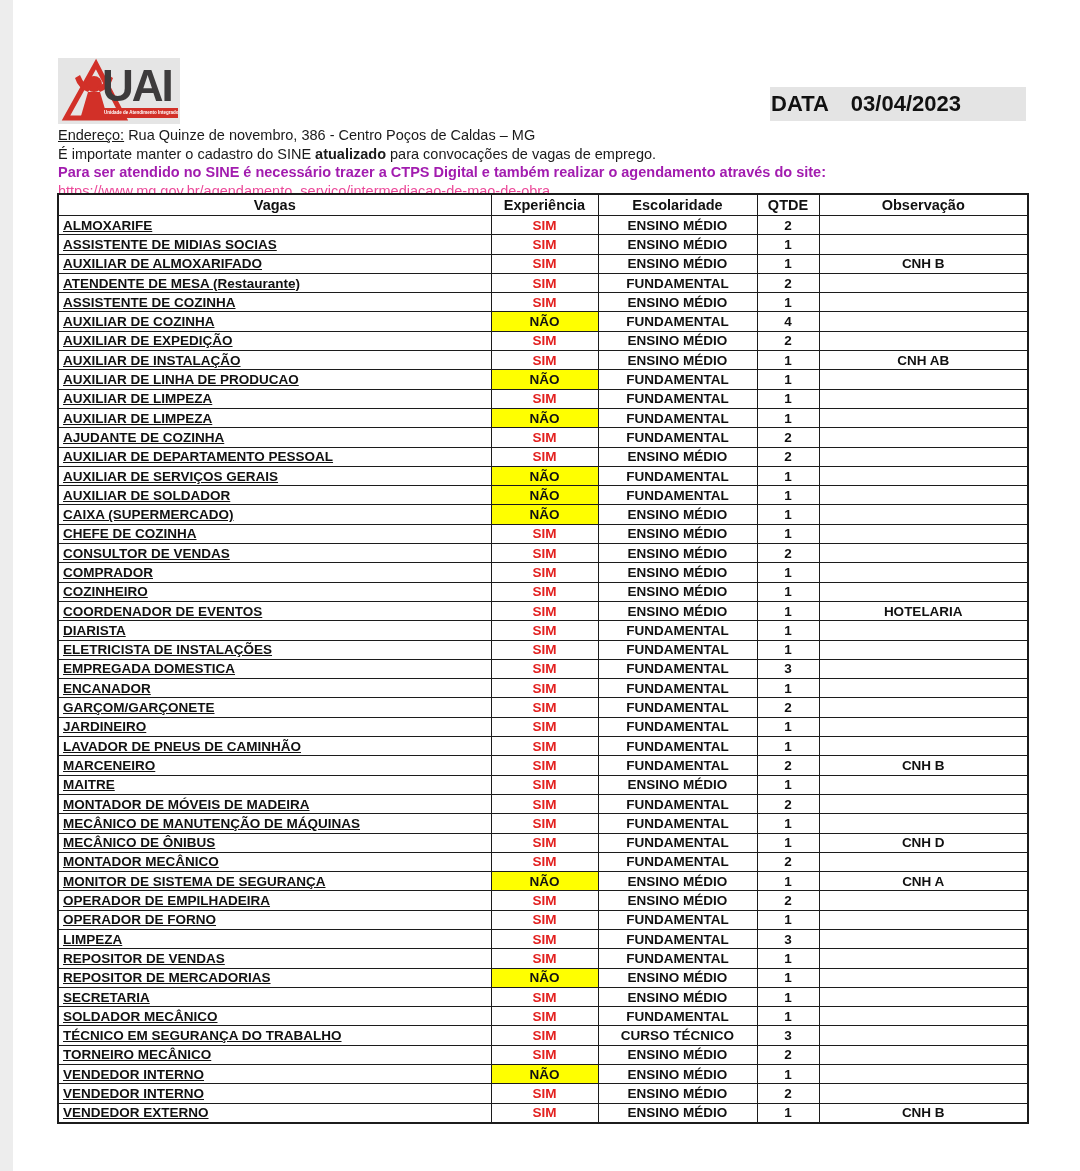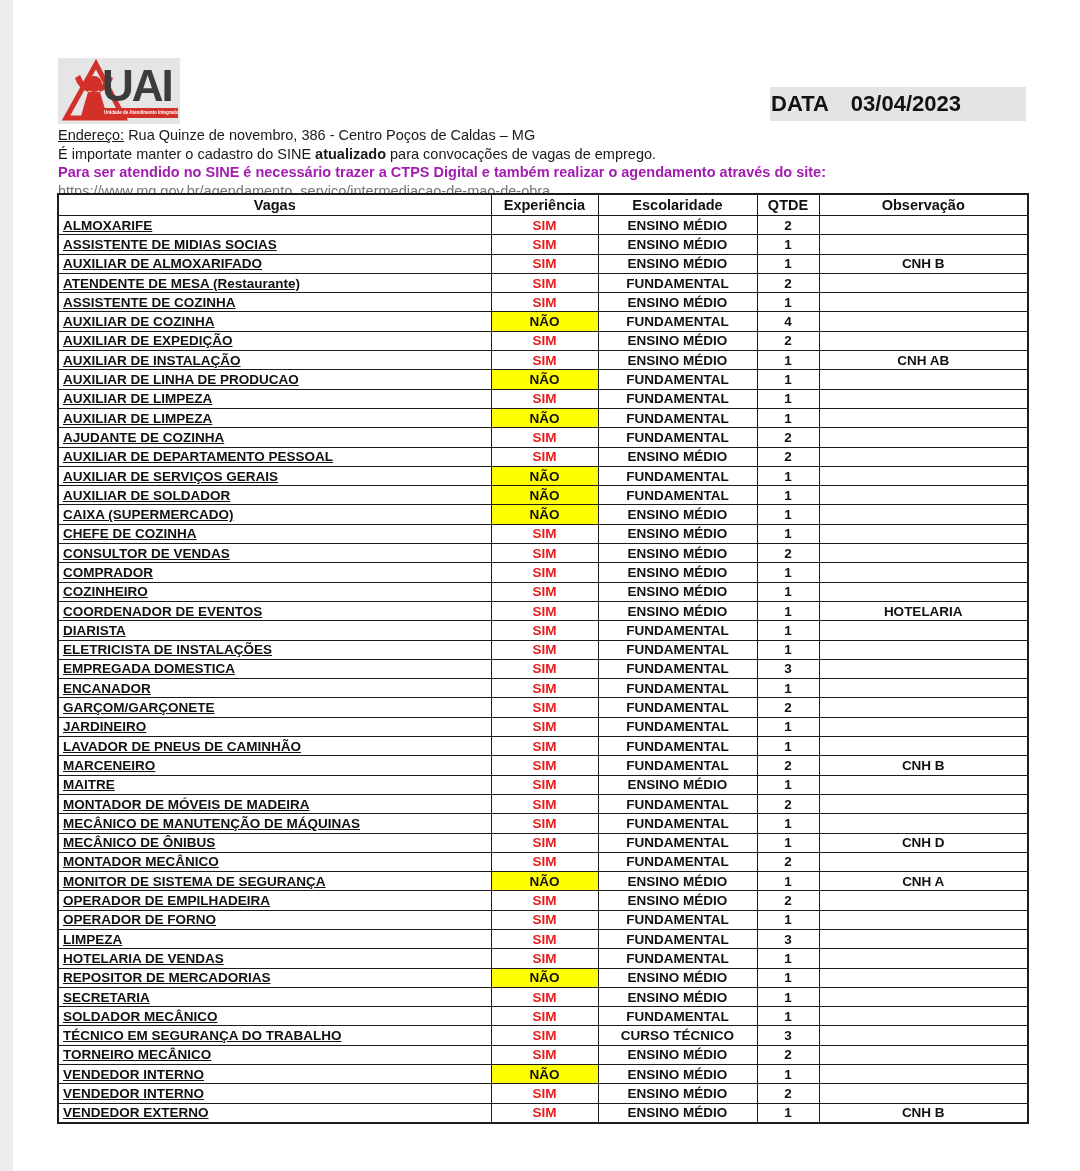--- a/index.html
+++ b/index.html
@@ -41,21 +41,21 @@
   .intro{
     position:absolute;left:58px;top:126px;width:990px;
     font-size:14.5px;color:#1a1a1a;line-height:18.5px;
   }
   .intro .u{text-decoration:underline;}
   .intro b{font-weight:bold;}
   .warning{
     color:#a21caf;font-weight:bold;
   }
   .link{
-    color:#737373;text-decoration-thickness:2px;
+    color:#ec4899;text-decoration-thickness:2px;
     cursor:pointer;display:inline-block;
   }
   
   table{
     position:absolute;left:57px;top:193px;width:970px;
     border-collapse:collapse;table-layout:fixed;
     background:#ffffff;
   }
   table, th, td{border:1px solid #1c1c1c;}
   table{border-width:2px;}
@@ -383,21 +383,21 @@
         <td class="col-obs"></td>
       </tr>
       <tr>
         <td class="col-vaga">LIMPEZA</td>
         <td class="col-exp yes">SIM</td>
         <td class="col-esc">FUNDAMENTAL</td>
         <td class="col-qtde">3</td>
         <td class="col-obs"></td>
       </tr>
       <tr>
-        <td class="col-vaga">HOTELARIA DE VENDAS</td>
+        <td class="col-vaga">REPOSITOR DE VENDAS</td>
         <td class="col-exp yes">SIM</td>
         <td class="col-esc">FUNDAMENTAL</td>
         <td class="col-qtde">1</td>
         <td class="col-obs"></td>
       </tr>
       <tr>
         <td class="col-vaga">REPOSITOR DE MERCADORIAS</td>
         <td class="col-exp no">NÃO</td>
         <td class="col-esc">ENSINO MÉDIO</td>
         <td class="col-qtde">1</td>

